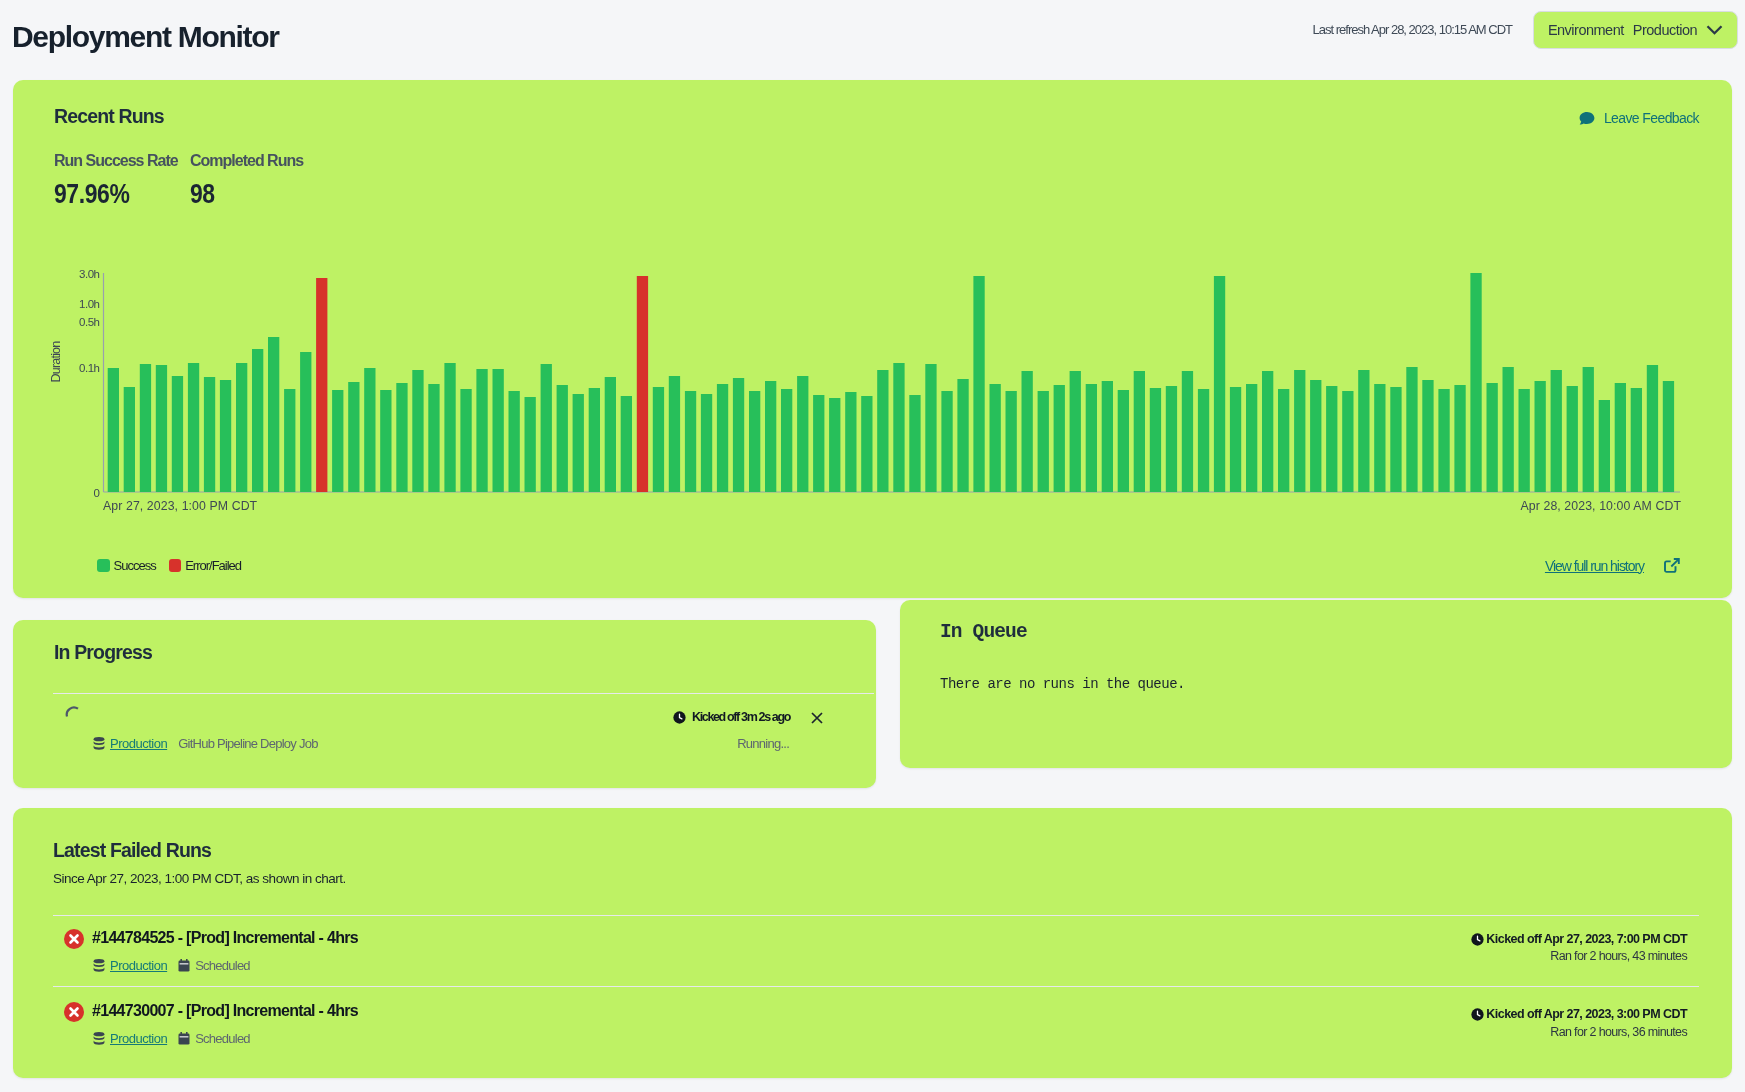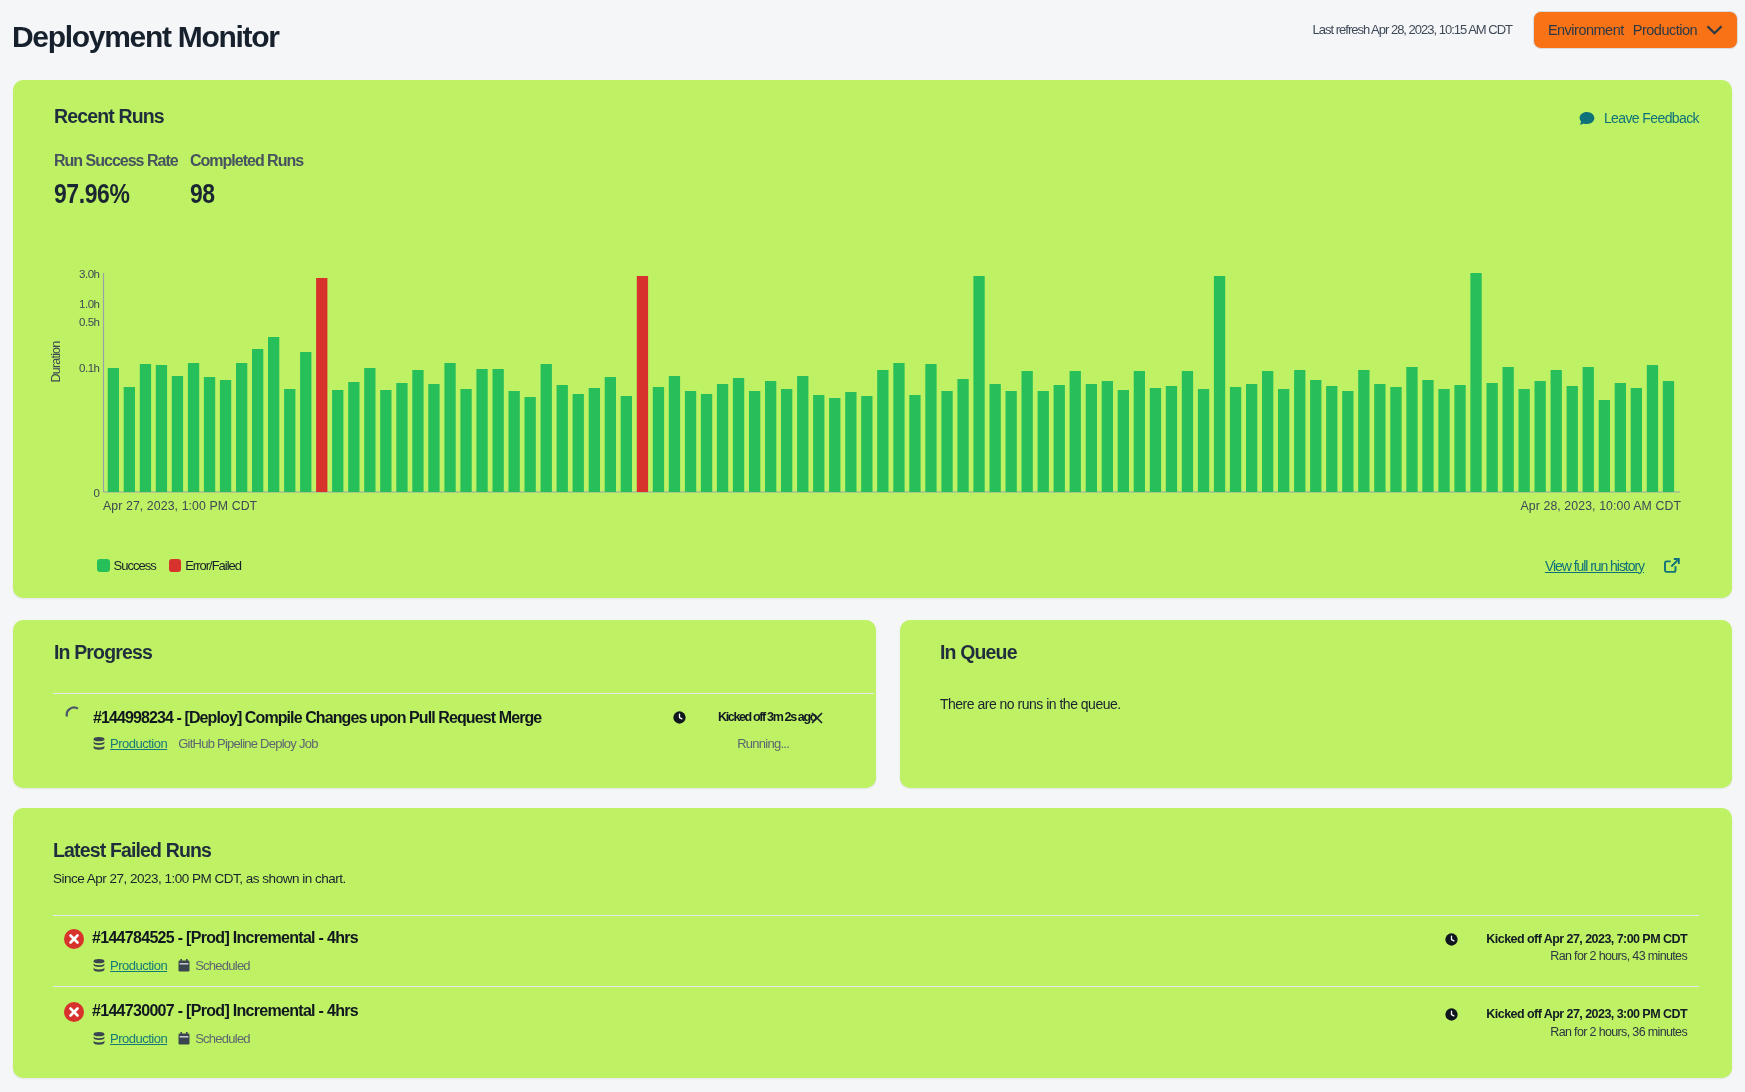--- a/index.html
+++ b/index.html
@@ -1,35 +1,35 @@
 <!DOCTYPE html>
 <html><head><meta charset="utf-8"><style>
 * { margin:0; padding:0; box-sizing:border-box; }
 svg { flex-shrink:0; }
 html,body { width:1745px; height:1092px; background:#f5f6f8; font-family:"Liberation Sans", sans-serif; position:relative; overflow:hidden; }
 .abs { position:absolute; }
 .card { position:absolute; background:#bef264; border-radius:10px; box-shadow:0 1px 2px rgba(16,22,26,.08); }
 h1 { position:absolute; left:12px; top:20px; font-size:30px; letter-spacing:-1.3px; color:#17212d; font-weight:bold; }
 .refresh { position:absolute; top:22px; right:233px; font-size:13px; letter-spacing:-1.0px; color:#3f4a57; }
-.envbtn { position:absolute; left:1533px; top:11px; width:205px; height:38px; background:#f97316; border:1px solid #d8dde2; border-radius:8px; display:flex; align-items:center; justify-content:center; gap:9px; font-size:14.5px; letter-spacing:-0.5px; color:#2b3947; }
+.envbtn { position:absolute; left:1533px; top:11px; width:205px; height:38px; background:#bef264; border:1px solid #d8dde2; border-radius:8px; display:flex; align-items:center; justify-content:center; gap:9px; font-size:14.5px; letter-spacing:-0.5px; color:#2b3947; }
 .ctitle { position:absolute; font-size:19.5px; font-weight:bold; letter-spacing:-0.85px; color:#1f2d3d; }
 .statlabel { font-size:16px; font-weight:bold; letter-spacing:-1.0px; color:#46525f; line-height:14px; }
 .statval { font-size:28px; font-weight:bold; letter-spacing:-0.5px; color:#1b2633; margin-top:12px; line-height:1; transform:scaleX(0.82); transform-origin:left; }
 .feedback { position:absolute; top:30px; right:33px; display:flex; align-items:flex-start; gap:8px; font-size:14px; letter-spacing:-0.6px; color:#0f717a; }
 .chart { position:absolute; left:0; top:180px; }
 .legend { position:absolute; left:84px; top:478px; display:flex; align-items:center; font-size:13px; letter-spacing:-1.0px; color:#18202a; }
 .sw { width:12.5px; height:12.5px; border-radius:3px; margin-right:4px; }
 .vfrh { position:absolute; top:477px; right:51px; display:flex; align-items:center; gap:19px; }
 .vfrh a { font-size:14px; letter-spacing:-1.05px; color:#0f717a; text-decoration:underline; }
 .itemtitle { font-size:16px; font-weight:bold; letter-spacing:-0.9px; color:#10171f; }
 .itemtitle2 { font-size:16px; font-weight:bold; letter-spacing:-0.7px; color:#10171f; }
 .graytxt { color:#5d6670; font-size:13px; letter-spacing:-0.75px; }
 .tag { display:flex; align-items:center; gap:5px; }
 .tag a { color:#157a78; font-size:13px; letter-spacing:-0.5px; text-decoration:underline; }
-.kicked { font-size:12.5px; font-weight:bold; letter-spacing:-0.55px; color:#121a23;margin-left:26px; }
+.kicked { font-size:12.5px; font-weight:bold; letter-spacing:-0.55px; color:#121a23; }
 .ranfor { font-size:12.5px; letter-spacing:-0.65px; color:#2c3642; }
 .divider { position:absolute; height:1px; background:#e6e9ec; }
 </style></head><body>
 <h1>Deployment Monitor</h1>
 <div class="refresh">Last refresh Apr 28, 2023, 10:15 AM CDT</div>
 <div class="envbtn">
     <span>Environment</span>
     <span>Production</span>
     <svg width="17" height="10" viewBox="0 0 17 10" fill="none" stroke="#2b3947" stroke-width="2.3">
       <path d="M1.5 1.2 8.5 8.2 15.5 1.2"></path>
@@ -179,21 +179,20 @@
       </svg>
     </div>
 </div>
 
 <div class="card" style="left:13px; top:620px; width:863px; height:168px;">
   <div class="ctitle" style="left:41px; top:21px;">In Progress</div>
   <div class="divider" style="left:40px; top:73px; width:821px;"></div>
   <div class="abs" style="left:52px; top:85px;"><svg width="18" height="18" viewBox="0 0 18 18" fill="none">
         <path d="M2 11.5A7.2 7.2 0 0 1 13 3.7" stroke="#4d586a" stroke-width="2.2"></path>
       </svg></div>
-  <div class="itemtitle abs" style="left:80px; top:89px;">#144998234 - [Deploy] Compile Changes upon Pull Request Merge</div>
   <div class="abs" style="left:660px; top:90px; width:117px; display:flex; align-items:center; gap:6px;">
       <svg width="13" height="13" viewBox="0 0 14 14">
         <circle cx="7" cy="7" r="6.6" fill="#10161d"></circle>
         <path d="M7 3.4V7l2.6 1.5" stroke="#fff" stroke-width="1.4" fill="none" stroke-linecap="round"></path>
       </svg>
       <span class="kicked" style="white-space:nowrap; letter-spacing:-1.35px;">Kicked off 3m 2s ago</span>
     </div>
   <div class="abs" style="left:797px; top:91px;"><svg width="14" height="14" viewBox="0 0 14 14" stroke="#1b242e" stroke-width="1.7">
         <path d="M2 2 12 12M12 2 2 12"></path>
       </svg></div>
@@ -202,21 +201,21 @@
         <ellipse cx="6" cy="2.2" rx="5.4" ry="2.1"></ellipse>
         <path d="M.6 4.2c0 1.1 2.4 2 5.4 2s5.4-.9 5.4-2v1.9c0 1.1-2.4 2-5.4 2S.6 7.2.6 6.1z"></path>
         <path d="M.6 8.5c0 1.1 2.4 2 5.4 2s5.4-.9 5.4-2v2.2c0 1.1-2.4 2-5.4 2s-5.4-.9-5.4-2z"></path>
       </svg>
       <a>Production</a>
       <span class="graytxt" style="margin-left:6px;">GitHub Pipeline Deploy Job</span>
     </div>
   <div class="graytxt abs" style="top:116px; left:716px; width:60px; text-align:right; white-space:nowrap;">Running...</div>
 </div>
 
-<div class="card" style="left:900px; top:620px; width:832px; height:168px;">
+<div class="card" style="left:900px; top:600px; width:832px; height:168px;font-family:Liberation Mono, monospace;">
   <div class="ctitle" style="left:40px; top:21px;">In Queue</div>
   <div class="abs" style="left:40px; top:76px; font-size:14px; letter-spacing:-0.5px; color:#19222e;">There are no runs in the queue.</div>
 </div>
 
 <div class="card" style="left:13px; top:808px; width:1719px; height:270px;">
   <div class="ctitle" style="left:40px; top:31px;">Latest Failed Runs</div>
   <div class="abs" style="left:40px; top:63px; font-size:13.5px; letter-spacing:-0.5px; color:#19222e;">Since Apr 27, 2023, 1:00 PM CDT, as shown in chart.</div>
   <div class="divider" style="left:40px; top:107px; width:1646px;"></div>
   <div class="abs" style="left:51px; top:121px;"><svg width="20" height="20" viewBox="0 0 20 20">
         <circle cx="10" cy="10" r="10" fill="#d7322b"></circle>

